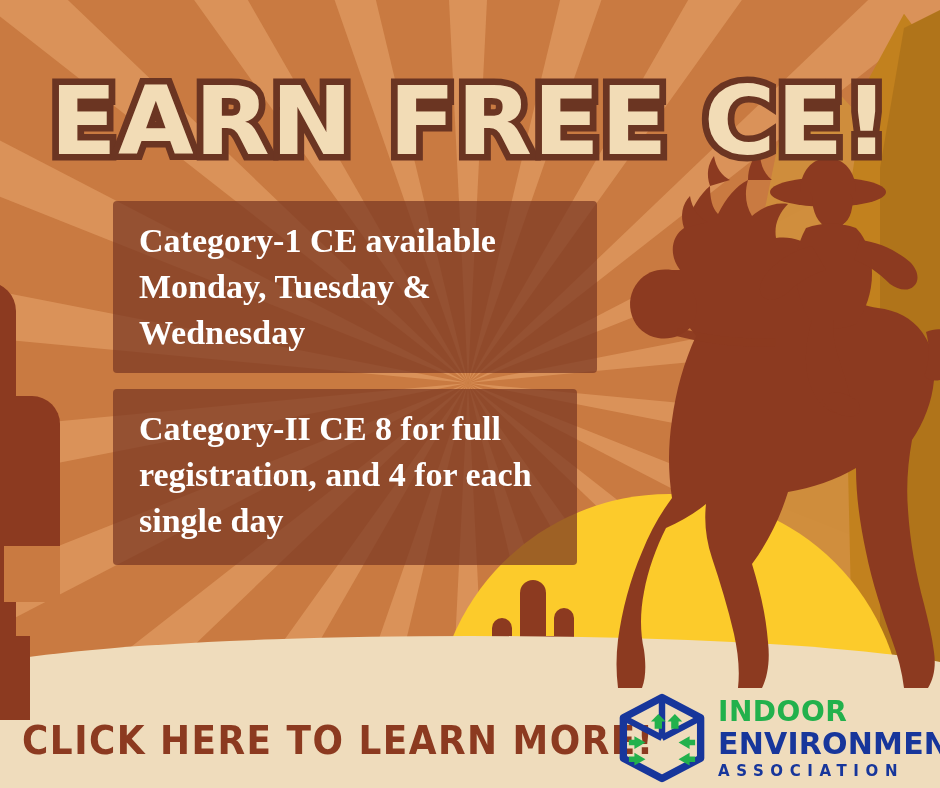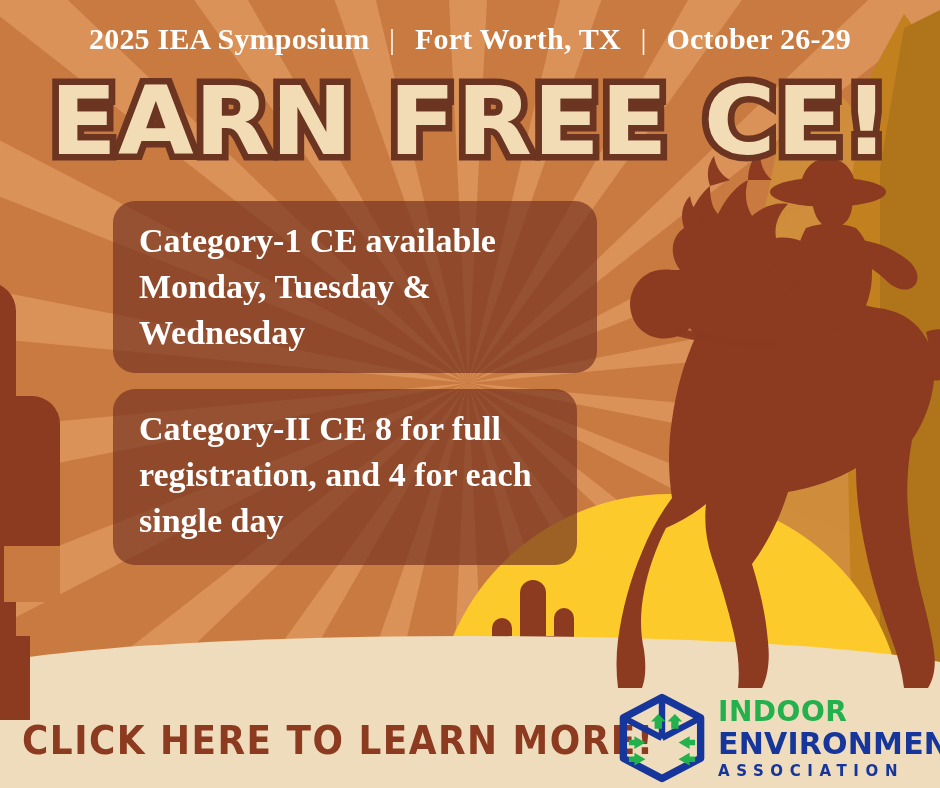--- a/index.html
+++ b/index.html
@@ -182,21 +182,21 @@
     -webkit-text-stroke:13px #6B3522;
     paint-order:stroke fill;
     white-space:nowrap;
     transform:scaleX(1.04);
   }
 
   
   .panel{
     position:absolute;z-index:20;
     background:rgba(122,56,34,.72);
-    border-radius:22px;
+    border-radius:4px;
     color:#ffffff;
     font-family:"Liberation Serif", serif;
     font-weight:bold;
     box-sizing:border-box;
   }
   .panel-1{
     left:113px;top:201px;
     width:484px;height:172px;
     padding:17px 26px 0 26px;
     font-size:34px;line-height:46px;
@@ -400,27 +400,20 @@
 
         <path d="M300 90 C318 92 336 100 350 112 C358 120 360 130 354 136 C348 142 338 140 330 134 C318 122 306 114 294 110 Z"></path>
 
         <path d="M252 170 C246 190 244 210 248 228 C252 244 260 256 272 262 C282 264 290 258 290 248 C288 234 282 220 278 206 C274 192 272 180 274 170 Z"></path>
 
         <path d="M262 250 C270 262 282 268 294 266 C300 264 302 258 298 252 C292 246 282 242 272 242 Z"></path>
       </g>
     </svg>
   </div>
 
-  <div class="eventline">
-    <span>2025 IEA Symposium</span>
-    <span class="sep">|</span>
-    <span>Fort Worth, TX</span>
-    <span class="sep">|</span>
-    <span>October 26-29</span>
-  </div>
 
   <div class="headline">EARN FREE CE!</div>
 
   <div class="panel panel-1">Category-1 CE available Monday, Tuesday &amp; Wednesday</div>
   <div class="panel panel-2">Category-II CE 8 for full registration, and 4 for each single day</div>
 
   <div class="cta">CLICK HERE TO LEARN MORE!</div>
 
   <div class="logo">
     <span class="logo-cube">

